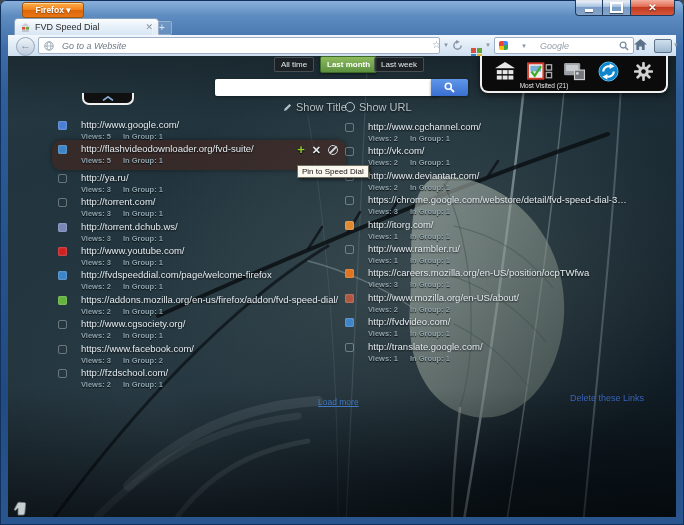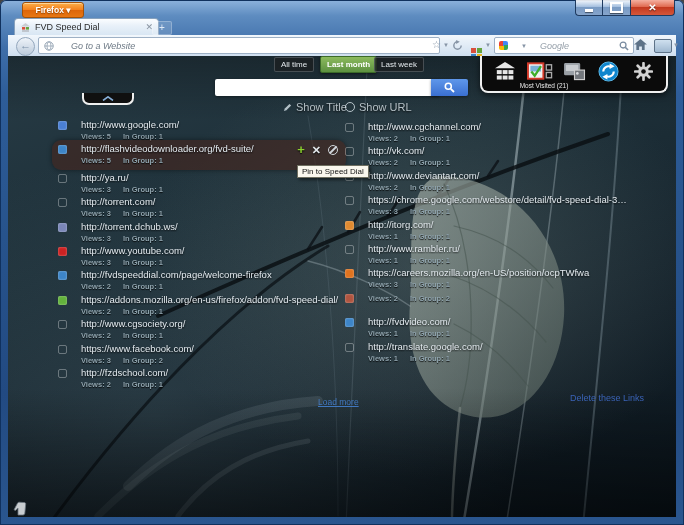--- a/index.html
+++ b/index.html
@@ -34,21 +34,21 @@
     background:rgba(255,255,255,.14);border:1px solid rgba(255,255,255,.25);
     color:#dfeaf5;font-size:10px;line-height:11px;text-align:center;}
   
   .toolbar{position:absolute;left:8px;top:35px;width:668px;height:21px;
     background:linear-gradient(180deg,#f2f7fc 0%,#dfeaf5 55%,#cfdff0 100%);
     border-bottom:1px solid #a3b8d0;}
   .backbtn{position:absolute;left:8px;top:2px;width:17px;height:17px;border-radius:50%;
     background:linear-gradient(180deg,#eef3f9,#bccbdb);border:1px solid #93a7bd;
     color:#7a90a8;font-size:11px;line-height:15px;text-align:center;}
   .urlbar{position:absolute;left:30px;top:2px;width:390px;height:15px;background:#fff;
-    border:1px solid #9db0c5;border-radius:2px;display:flex;align-items:center;padding:0 5px;gap:17px;}
+    border:1px solid #9db0c5;border-radius:2px;display:flex;align-items:center;padding:0 5px;gap:8px;}
   .urlbar .ph{font-size:9px;font-style:italic;color:#6e7a86;}
   .tbicon{position:absolute;top:4px;color:#8795a6;font-size:10px;line-height:12px;}
   .ddv{position:absolute;top:7px;color:#8795a6;font-size:6px;}
   .searchbox{position:absolute;left:486px;top:2px;width:130px;height:15px;background:#fff;
     border:1px solid #9db0c5;border-radius:2px;display:flex;align-items:center;padding:0 4px;gap:13px;}
   .searchbox .ph{font-size:9px;font-style:italic;color:#96a0aa;flex:1;}
   .glogo{display:inline-block;width:9px;height:9px;border-radius:2px;
     background:conic-gradient(#4286f5 0 25%,#35a853 25% 50%,#fabb05 50% 75%,#ea4335 75% 100%);}
   
   .content{position:absolute;left:8px;top:56px;width:668px;height:461px;overflow:hidden;
@@ -484,20 +484,21 @@
         <div class="url">https://careers.mozilla.org/en-US/position/ocpTWfwa</div>
         <div class="meta">
           <span class="views">Views: 3</span><span class="group">In Group: 1</span>
         </div>
       </div>
 
     </div>
         <div class="row">
       <span class="fav colored" style="background: rgb(176, 85, 64);"></span>
       <div class="lines">
+        <div class="url">http://www.mozilla.org/en-US/about/</div>
         <div class="meta">
           <span class="views">Views: 2</span><span class="group">In Group: 2</span>
         </div>
       </div>
 
     </div>
         <div class="row">
       <span class="fav colored" style="background: rgb(61, 133, 200);"></span>
       <div class="lines">
         <div class="url">http://fvdvideo.com/</div>

